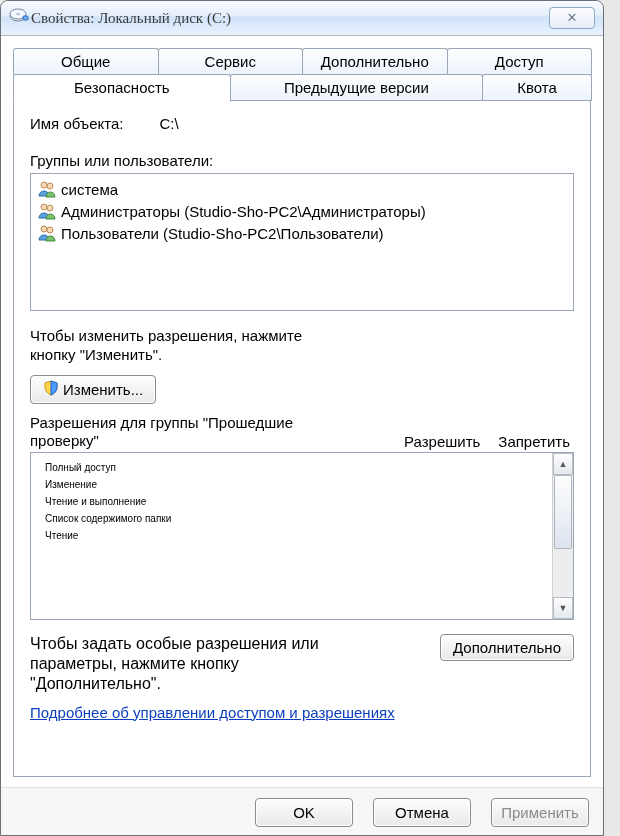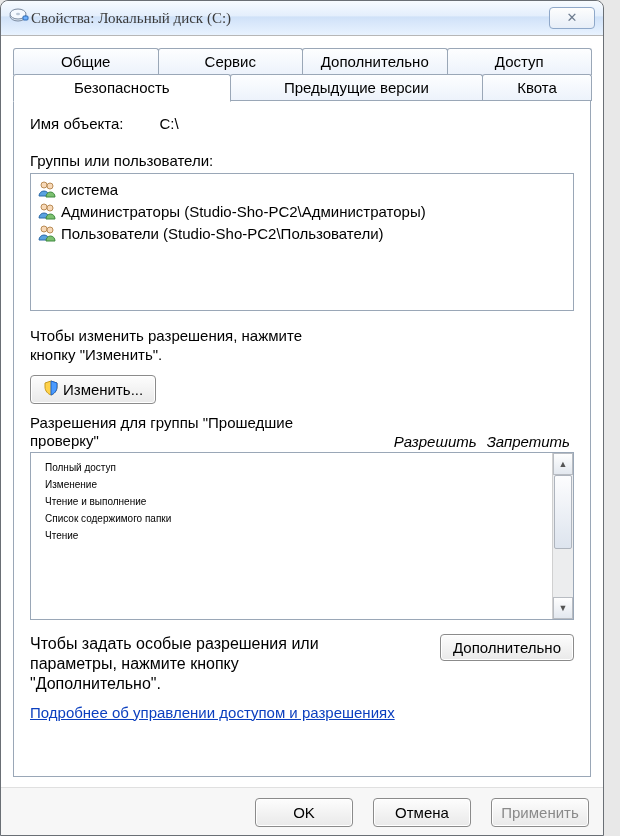--- a/index.html
+++ b/index.html
@@ -151,21 +151,21 @@
     box-shadow: inset 0 0 0 1px #fff;
   }
   .btn.disabled { color: #8a8a8a; }
 
   
   .permhdr {
     display: flex; justify-content: space-between; align-items: flex-end;
     font-size: 15px; margin-bottom: 2px;
   }
   .permhdr .left { max-width: 300px; line-height: 1.2; }
-  .permhdr .cols { display: flex; gap: 10px; padding-right: 4px; font-style: italic; }
+  .permhdr .cols { display: flex; gap: 18px; padding-right: 4px; }
 
   
   .perm-wrap {
     border: 1px solid #9aa7b7;
     height: 166px;
     position: relative;
     display: flex;
   }
   .perm-list {
     flex: 1;

